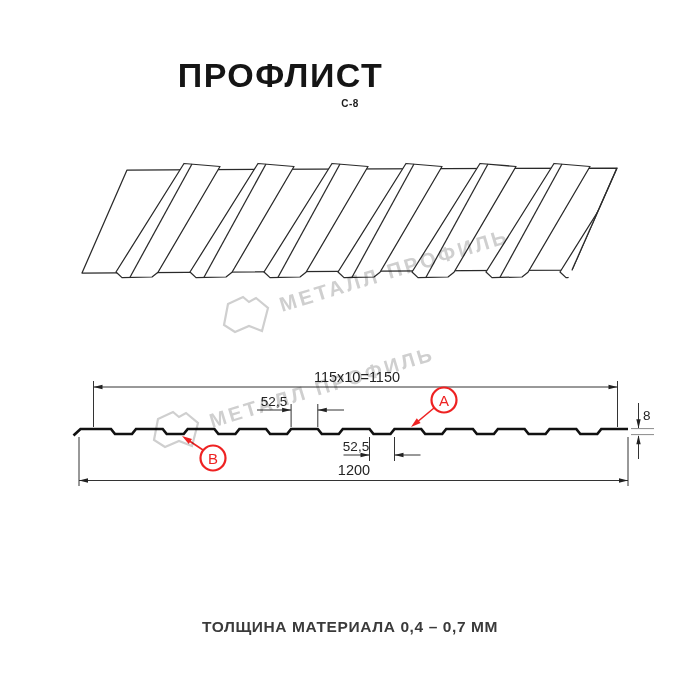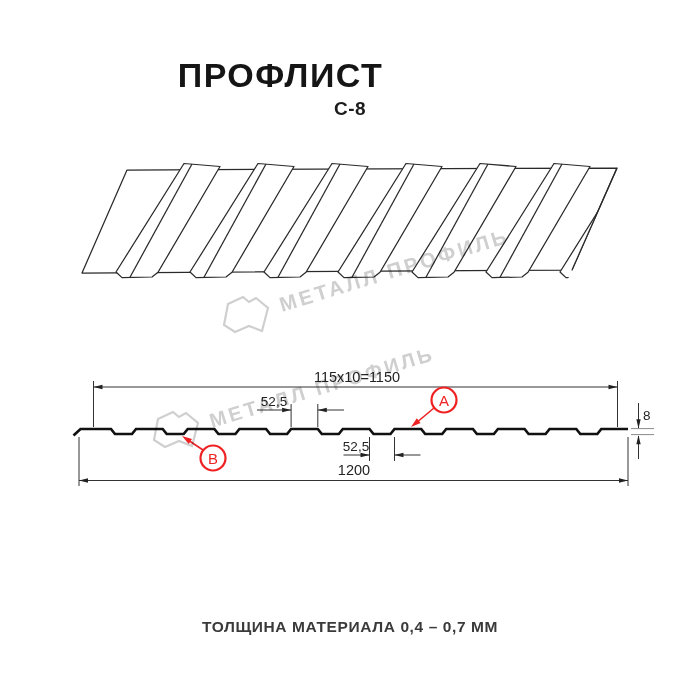--- a/index.html
+++ b/index.html
@@ -1,21 +1,21 @@
 <!DOCTYPE html>
 <html><head>
 <meta charset="utf-8">
 <style>
   html,body{margin:0;padding:0;background:#fff;}
   .page{position:relative;width:700px;height:700px;background:#ffffff;overflow:hidden;
         font-family:"Liberation Sans",sans-serif;}
   .title{position:absolute;left:0;top:56px;width:561px;text-align:center;
          font-size:34px;font-weight:bold;letter-spacing:1.5px;color:#151515;}
   .subtitle{position:absolute;left:0;top:98px;width:700px;text-align:center;
-         font-size:19px;font-weight:bold;letter-spacing:.5px;color:#1c1c1c;}
+         font-size:10px;font-weight:bold;letter-spacing:.5px;color:#1c1c1c;}
   .footer{position:absolute;left:0;top:618px;width:700px;text-align:center;
          font-size:15.5px;font-weight:600;letter-spacing:.6px;color:#3a3a3a;}
   svg{position:absolute;left:0;top:0;}
   svg text{font-family:"Liberation Sans",sans-serif;}
   .wm{mix-blend-mode:multiply;}
 </style>
 </head>
 <body>
 
 <div class="page">

